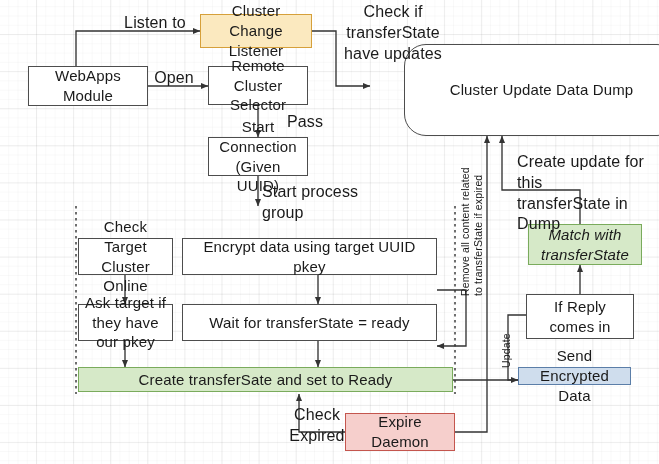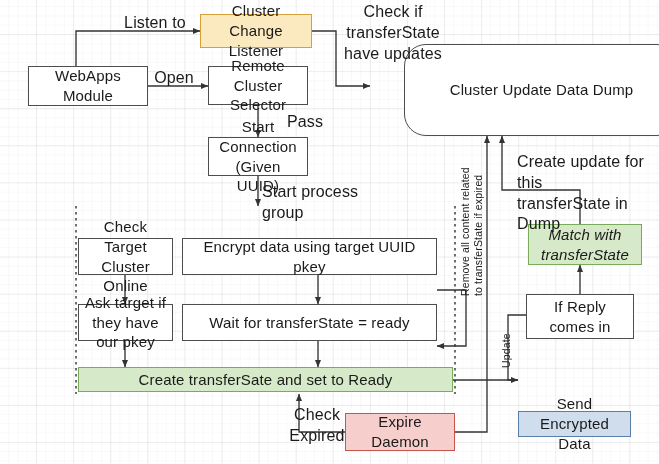--- a/index.html
+++ b/index.html
@@ -159,21 +159,21 @@
 
   <div class="node" style="left:528px;top:224px;width:114px;height:41px;background:#d6e9c8;border-color:#7aab5c;font-style:italic;">
     <span>Match with
 transferState</span>
   </div>
 
   <div class="node" style="left:526px;top:294px;width:108px;height:45px;">
     <span>If Reply comes in</span>
   </div>
 
-  <div class="node" style="left:518px;top:367px;width:113px;height:26px;background:#cfdded;border-color:#5b7ea8;margin-top:44px;">
+  <div class="node" style="left:518px;top:367px;width:113px;height:18px;background:#cfdded;border-color:#5b7ea8;">
     <span>Send Encrypted Data</span>
   </div>
 
   <div class="node" style="left:345px;top:413px;width:110px;height:38px;background:#f6cfcc;border-color:#c4564e;">
     <span>Expire Daemon</span>
   </div>
 
   <div class="lbl" style="left:120px;top:13px;width:70px;">Listen to</div>
 
   <div class="lbl" style="left:152px;top:68px;width:44px;">Open</div>

